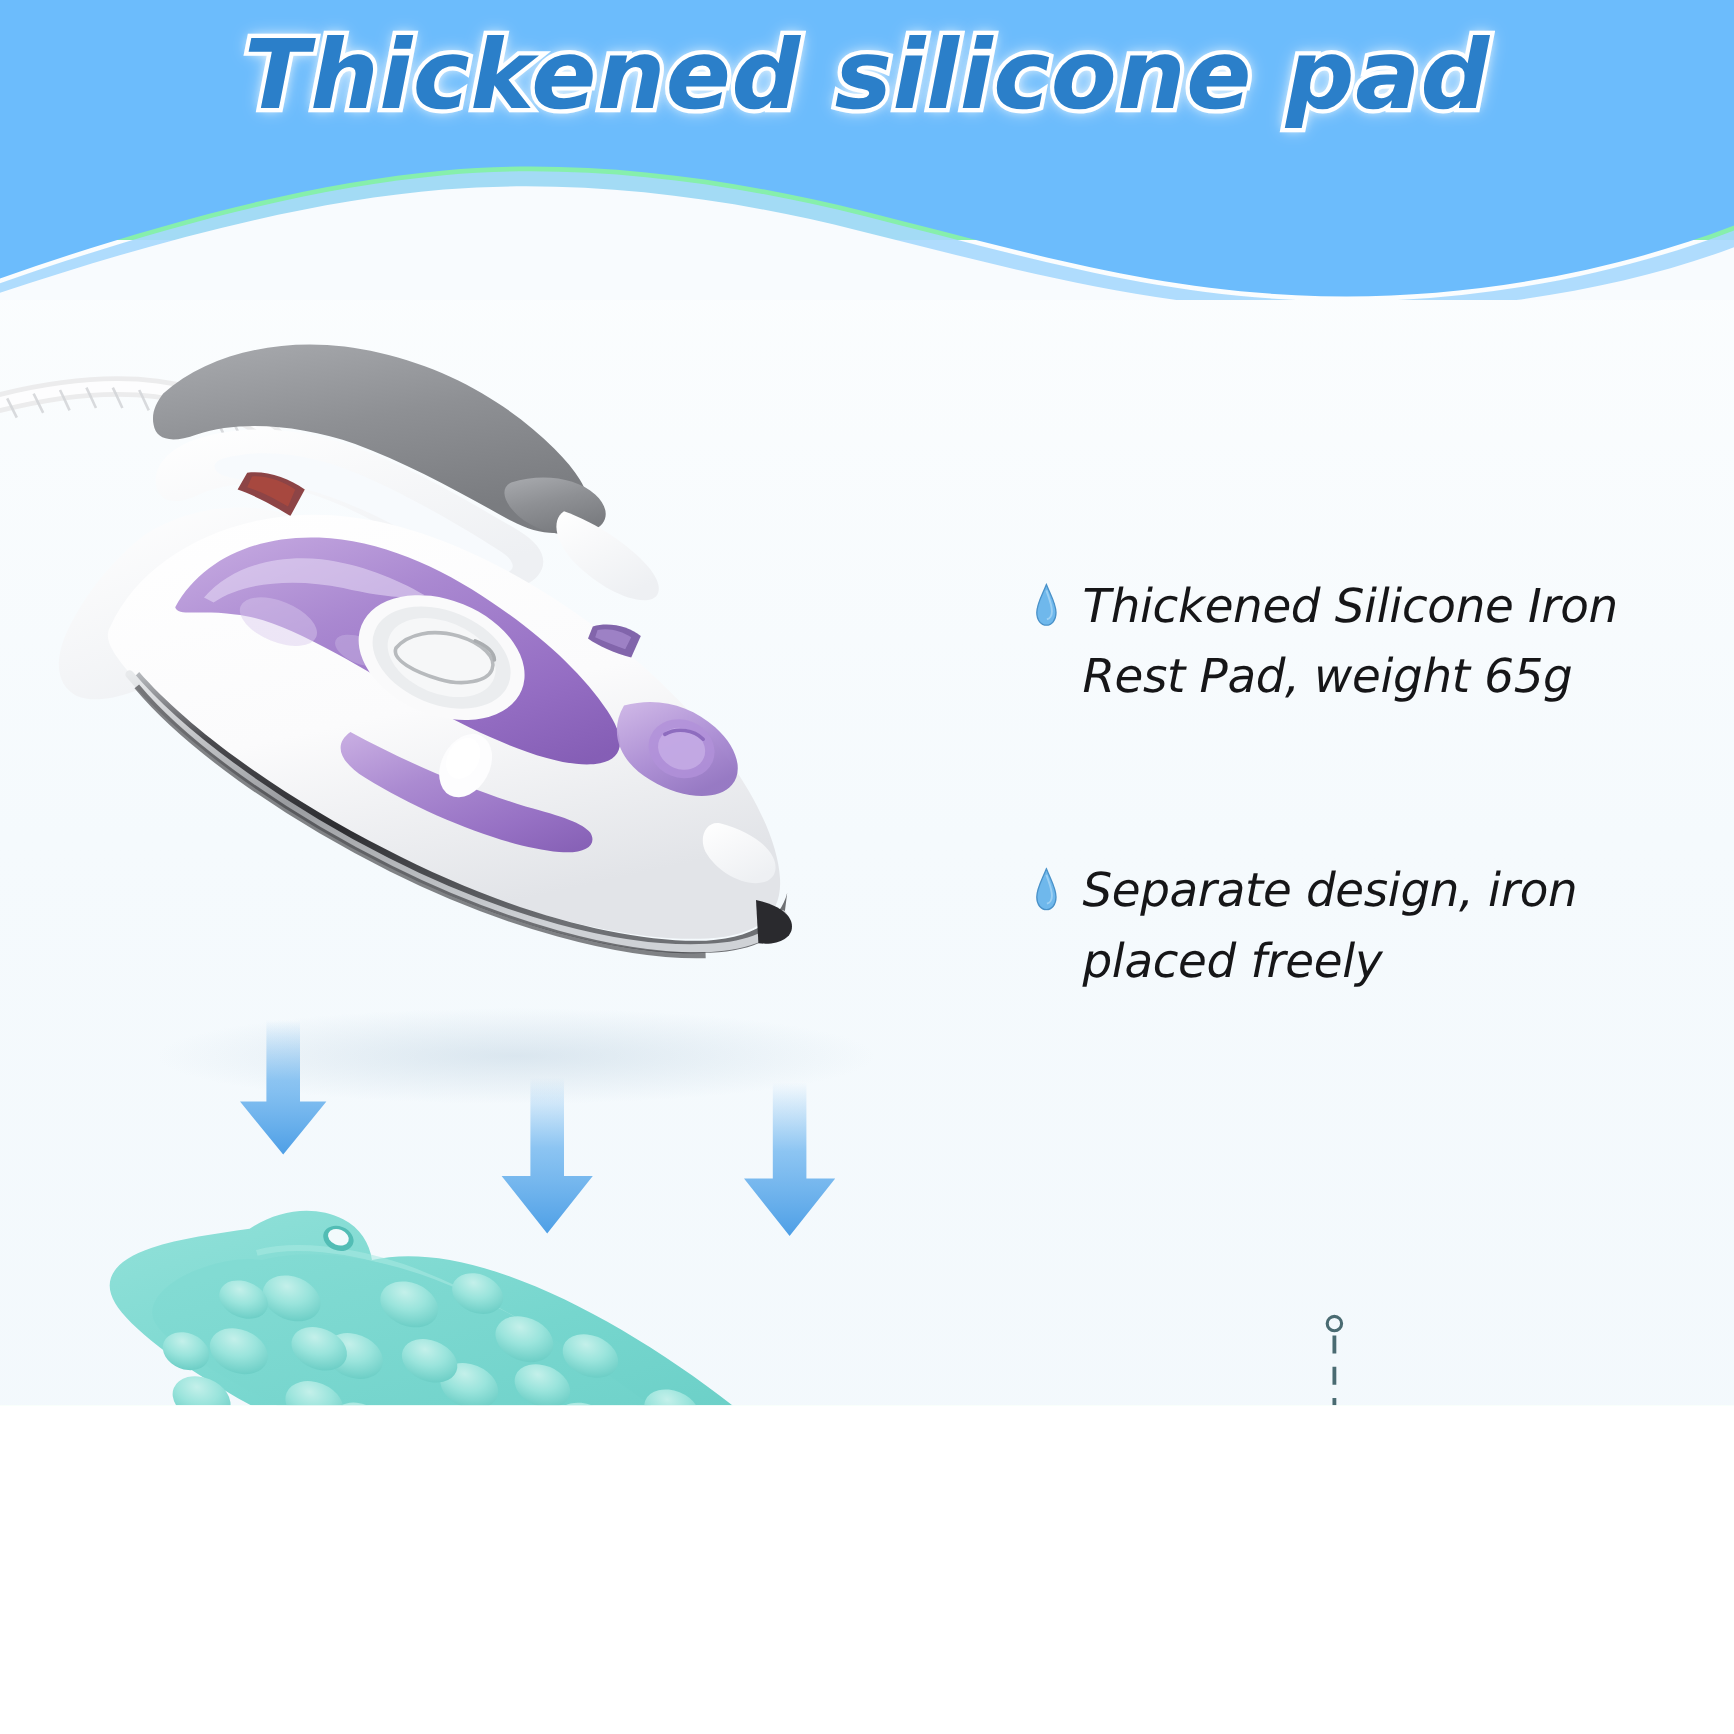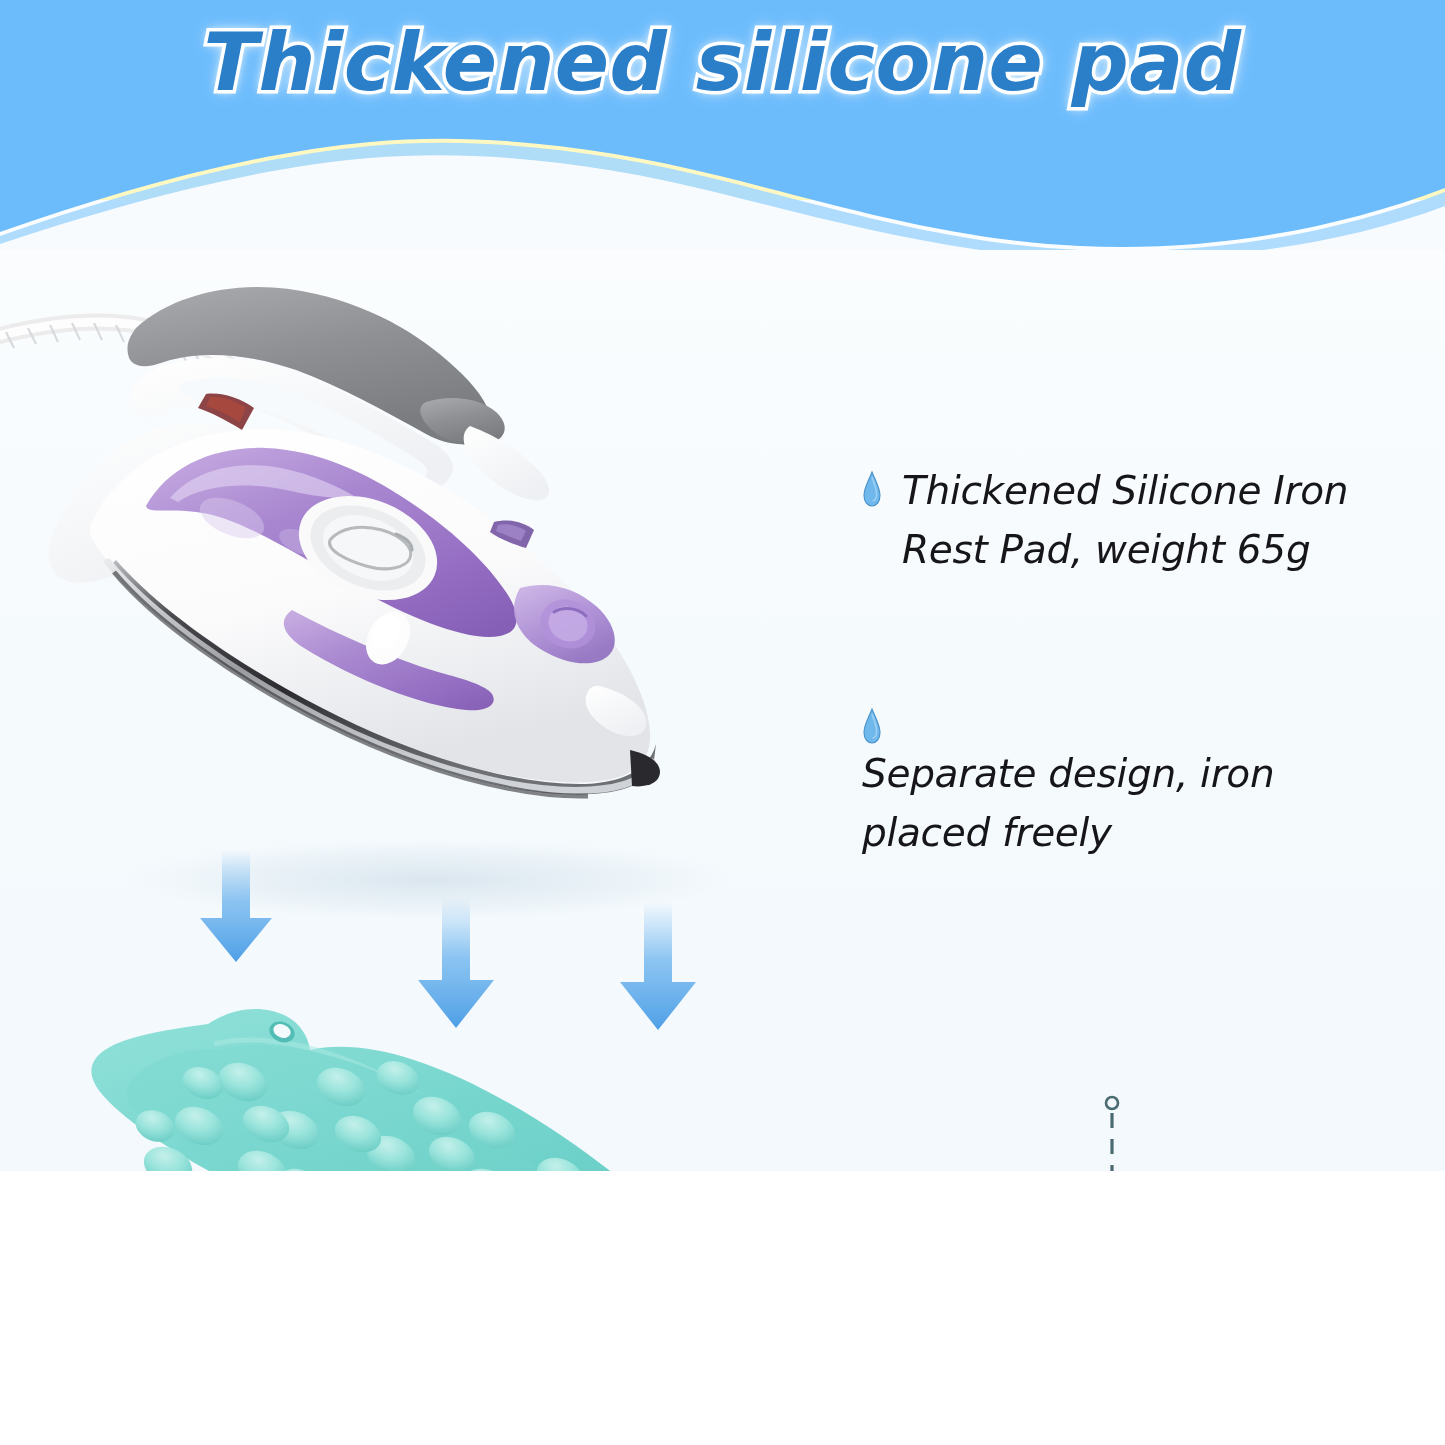--- a/index.html
+++ b/index.html
@@ -9,21 +9,21 @@
   }
   body {
     font-family: "Liberation Sans", sans-serif;
   }
 
   #page {
     position: relative;
     width: 1445px;
     height: 1171px;
     overflow: hidden;
-    background: #fef9c3;
+    background: #86efac;
   }
 
   
   .header-band {
     position: absolute;
     left: 0; top: 0;
     width: 1445px;
     height: 250px;
     overflow: hidden;
     z-index: 2;
@@ -71,30 +71,30 @@
     width: 860px;
     height: 1120px;
     z-index: 3;
   }
   .stage-svg { display: block; width: 860px; height: 1120px; }
 
   
   .features {
     position: absolute;
     left: 862px;
-    top: 461px;
+    top: 476px;
     width: 575px;
     z-index: 5;
   }
   .feature-item {
     display: flex;
     align-items: flex-start;
     margin-bottom: 118px;
   }
-  .feature-item:last-child { margin-bottom: 0; flex-direction: column; }
+  .feature-item:last-child { margin-bottom: 0; }
 
   .drop-bullet {
     flex: 0 0 auto;
     width: 20px;
     height: 36px;
     margin-right: 20px;
     margin-top: 10px;
   }
   .drop-bullet svg { display: block; width: 20px; height: 36px; }
 

